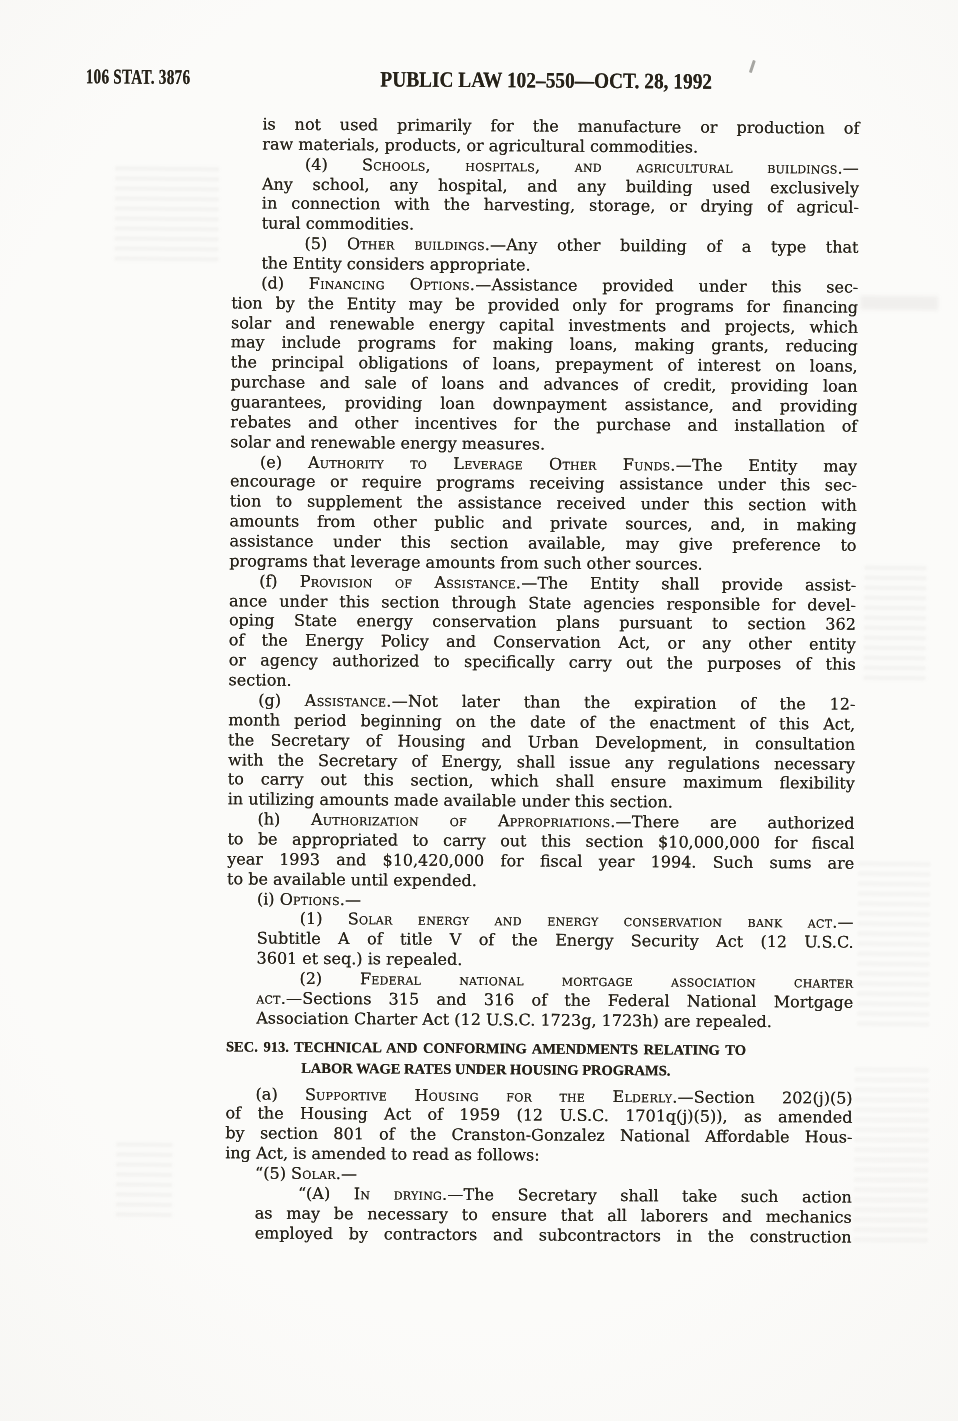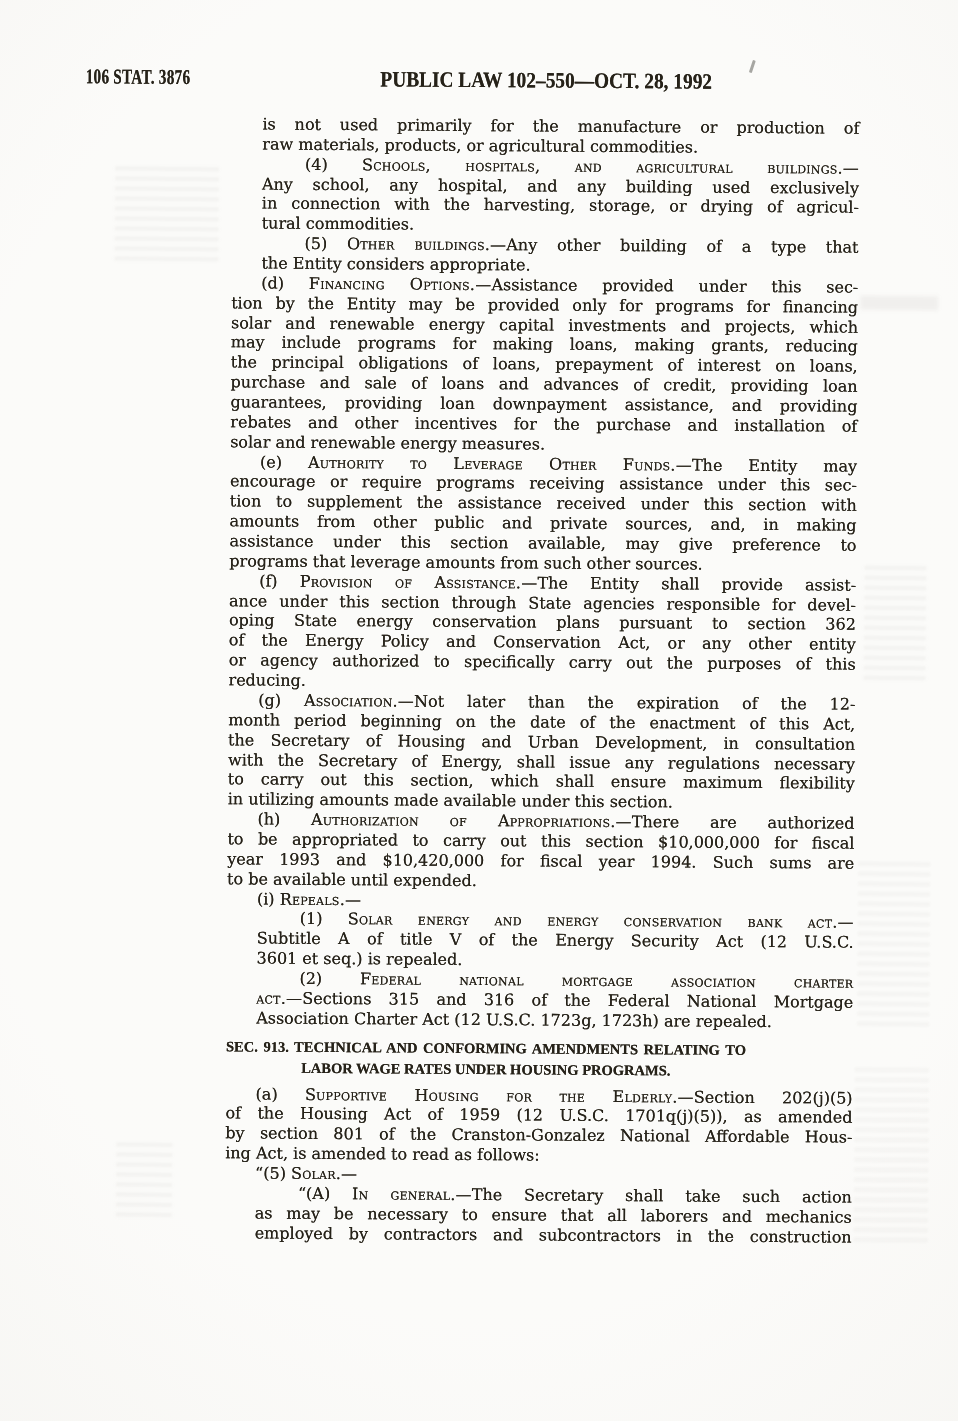--- a/index.html
+++ b/index.html
@@ -99,52 +99,52 @@
         <div class="ln i0 j"><span>encourage or require programs receiving assistance under this sec-</span></div>
         <div class="ln i0 j"><span>tion to supplement the assistance received under this section with</span></div>
         <div class="ln i0 j"><span>amounts from other public and private sources, and, in making</span></div>
         <div class="ln i0 j"><span>assistance under this section available, may give preference to</span></div>
         <div class="ln i0"><span>programs that leverage amounts from such other sources.</span></div>
         <div class="ln i1 j"><span>(f) </span><span class="sc">Provision of Assistance.—</span><span>The Entity shall provide assist-</span></div>
         <div class="ln i0 j"><span>ance under this section through State agencies responsible for devel-</span></div>
         <div class="ln i0 j"><span>oping State energy conservation plans pursuant to section 362</span></div>
         <div class="ln i0 j"><span>of the Energy Policy and Conservation Act, or any other entity</span></div>
         <div class="ln i0 j"><span>or agency authorized to specifically carry out the purposes of this</span></div>
-        <div class="ln i0"><span>reducing.</span></div>
-        <div class="ln i1 j"><span>(g) </span><span class="sc">Association.—</span><span>Not later than the expiration of the 12-</span></div>
+        <div class="ln i0"><span>section.</span></div>
+        <div class="ln i1 j"><span>(g) </span><span class="sc">Assistance.—</span><span>Not later than the expiration of the 12-</span></div>
         <div class="ln i0 j"><span>month period beginning on the date of the enactment of this Act,</span></div>
         <div class="ln i0 j"><span>the Secretary of Housing and Urban Development, in consultation</span></div>
         <div class="ln i0 j"><span>with the Secretary of Energy, shall issue any regulations necessary</span></div>
         <div class="ln i0 j"><span>to carry out this section, which shall ensure maximum flexibility</span></div>
         <div class="ln i0"><span>in utilizing amounts made available under this section.</span></div>
         <div class="ln i1 j"><span>(h) </span><span class="sc">Authorization of Appropriations.—</span><span>There are authorized</span></div>
         <div class="ln i0 j"><span>to be appropriated to carry out this section $10,000,000 for fiscal</span></div>
         <div class="ln i0 j"><span>year 1993 and $10,420,000 for fiscal year 1994. Such sums are</span></div>
         <div class="ln i0"><span>to be available until expended.</span></div>
-        <div class="ln i1"><span>(i) </span><span class="sc">Repeals.—</span></div>
+        <div class="ln i1"><span>(i) </span><span class="sc">Options.—</span></div>
         <div class="ln i2 j"><span>(1) </span><span class="sc">Solar energy and energy conservation bank act.—</span></div>
         <div class="ln i1 j"><span>Subtitle A of title V of the Energy Security Act (12 U.S.C.</span></div>
         <div class="ln i1"><span>3601 et seq.) is repealed.</span></div>
         <div class="ln i2 j"><span>(2) </span><span class="sc">Federal national mortgage association charter</span></div>
         <div class="ln i1 j"><span class="sc">act.—</span><span>Sections 315 and 316 of the Federal National Mortgage</span></div>
         <div class="ln i1"><span>Association Charter Act (12 U.S.C. 1723g, 1723h) are repealed.</span></div>
       </div>
 
     <div id="secHeading">
       <div class="h1">SEC. 913. TECHNICAL AND CONFORMING AMENDMENTS RELATING TO</div>
       <div class="h2">LABOR WAGE RATES UNDER HOUSING PROGRAMS.</div>
     </div>
 
     <div id="block2">
         <div class="ln i1 j"><span>(a) </span><span class="sc">Supportive Housing for the Elderly.—</span><span>Section 202(j)(5)</span></div>
         <div class="ln i0 j"><span>of the Housing Act of 1959 (12 U.S.C. 1701q(j)(5)), as amended</span></div>
         <div class="ln i0 j"><span>by section 801 of the Cranston-Gonzalez National Affordable Hous-</span></div>
         <div class="ln i0"><span>ing Act, is amended to read as follows:</span></div>
         <div class="ln i1"><span>“(5) </span><span class="sc">Solar.—</span></div>
-        <div class="ln i2 j"><span>“(A) </span><span class="sc">In general.—</span><span>The Secretary shall take such action</span></div>
+        <div class="ln i2 j"><span>“(A) </span><span class="sc">In drying.—</span><span>The Secretary shall take such action</span></div>
         <div class="ln i1 j"><span>as may be necessary to ensure that all laborers and mechanics</span></div>
         <div class="ln i1 j"><span>employed by contractors and subcontractors in the construction</span></div>
       </div>
   </div>
 
   <div class="g glines" id="g1"></div>
   <div class="g" id="g2"></div>
   <div class="g glines" id="g3"></div>
   <div class="g glines" id="g4"></div>
   <div class="g glines" id="g5"></div>

